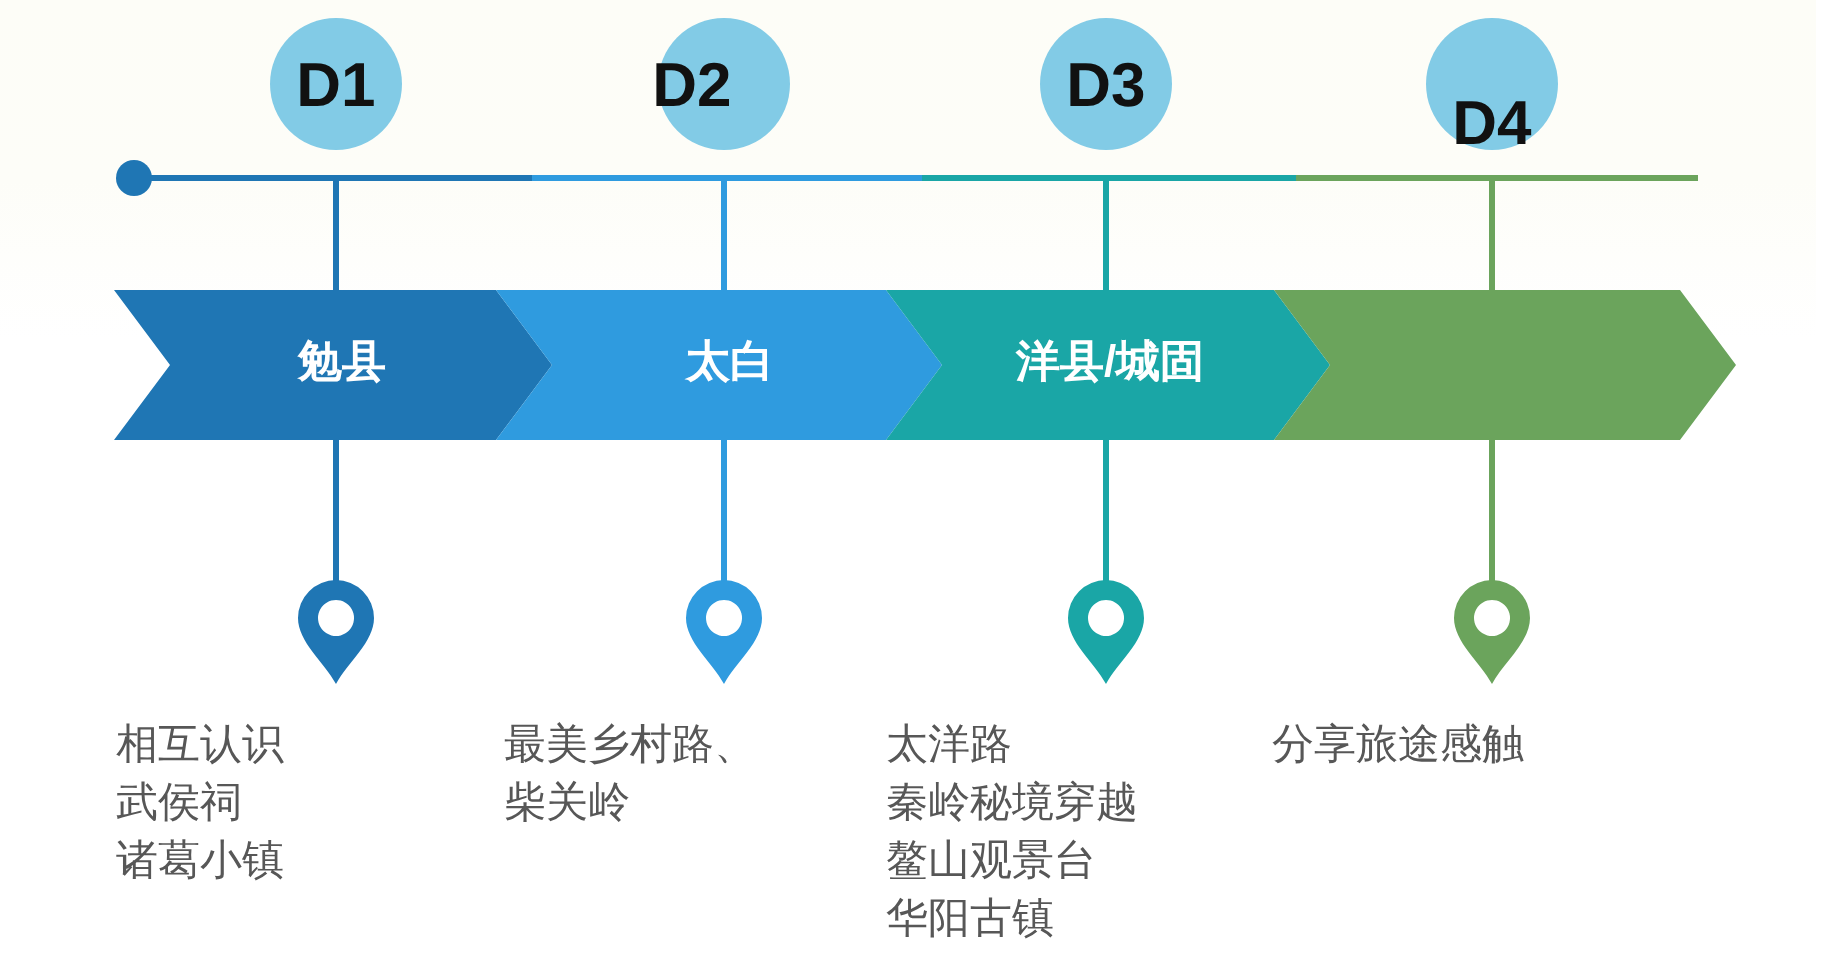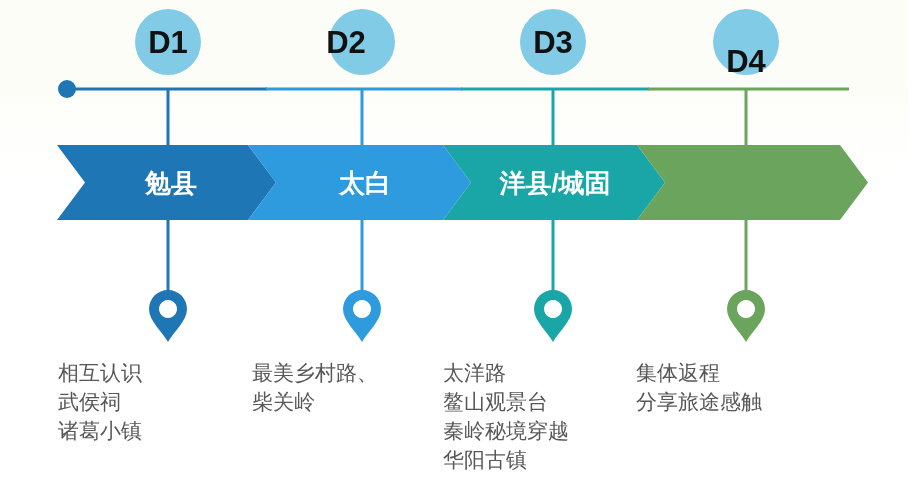--- a/index.html
+++ b/index.html
@@ -33,21 +33,21 @@
     font-weight: 700;
     color: #111111;
     line-height: 1;
     letter-spacing: 0px;
     pointer-events: none;
     font-family: "Liberation Sans", "DejaVu Sans", sans-serif;
   }
   .chev-label {
     position: absolute;
     text-align: center;
-    font-size: 26px;
+    font-size: 22px;
     font-weight: 700;
     color: #ffffff;
     line-height: 1;
     white-space: nowrap;
     font-family: "Liberation Sans", "DejaVu Sans", sans-serif;
   }
   .detail-block {
     position: absolute;
     text-align: left;
     font-size: 21px;
@@ -130,23 +130,22 @@
     <span class="detail-line">诸葛小镇</span>
   </div>
 
   <div class="detail-block" style="left:252px; top:358px; width:220px;">
     <span class="detail-line">最美乡村路、</span>
     <span class="detail-line">柴关岭</span>
   </div>
 
   <div class="detail-block" style="left:443px; top:358px; width:220px;">
     <span class="detail-line">太洋路</span>
+    <span class="detail-line">秦岭秘境穿越</span>
     <span class="detail-line">鳌山观景台</span>
-    <span class="detail-line">秦岭秘境穿越</span>
     <span class="detail-line">华阳古镇</span>
   </div>
 
   <div class="detail-block" style="left:636px; top:358px; width:220px;">
-    <span class="detail-line">集体返程</span>
     <span class="detail-line">分享旅途感触</span>
   </div>
 
 </div>
 
 </body></html>

